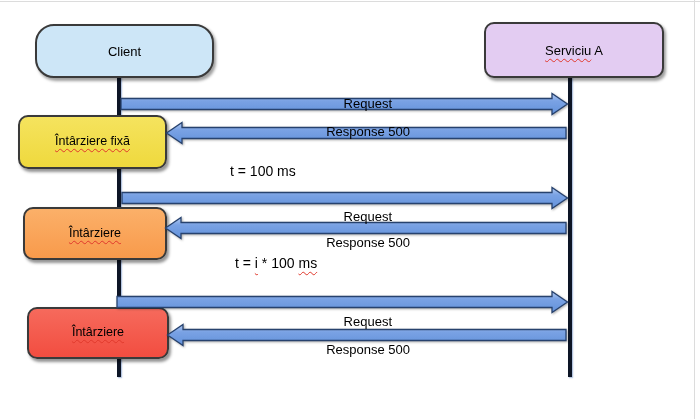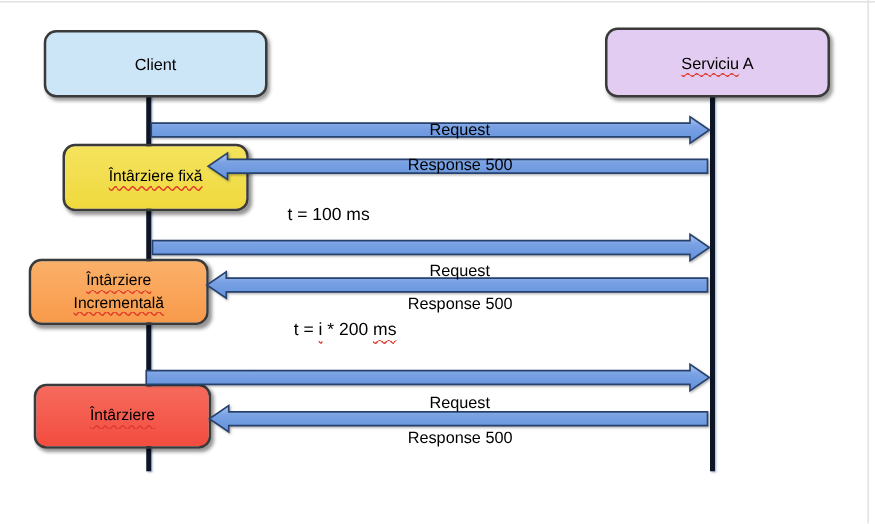--- a/index.html
+++ b/index.html
@@ -8,21 +8,21 @@
     font-family:"Liberation Sans", sans-serif;color:#000;
   }
   .edge-top{position:absolute;left:0;top:1px;width:700px;height:1px;background:#dcdcdc;}
   .edge-right{position:absolute;left:694px;top:0;width:1px;height:419px;background:#dcdcdc;}
 
   .actor-box{
     position:absolute;display:flex;align-items:center;justify-content:center;
     border:2px solid #3a3a3a;border-radius:10px;font-size:13px;
     box-shadow:2px 2.5px 3px rgba(0,0,0,0.38);
   }
-  .client-box{left:35px;top:24px;width:175px;height:50px;background:#cde6f7;}
+  .client-box{left:35px;top:24px;width:175px;height:50px;background:#cde6f7;border-radius:19px;}
   .service-box{left:484px;top:22px;width:176px;height:52px;background:#e3ccf2;}
 
   .lifeline{
     position:absolute;width:4px;background:#0d1526;
     box-shadow:1px 1px 1.5px rgba(90,125,185,0.55);
   }
   .lifeline.client{left:117px;top:74px;height:303px;}
   .lifeline.service{left:568px;top:74px;height:303px;}
 
   .arrow{position:absolute;overflow:visible;filter:drop-shadow(1.5px 1.5px 1px rgba(0,0,0,0.32));}
@@ -32,21 +32,21 @@
   }
   .timing{
     position:absolute;text-align:left;font-size:14px;line-height:17px;height:17px;
   }
 
   .strategy-box{
     position:absolute;display:flex;flex-direction:column;align-items:center;justify-content:center;
     border:2px solid #3a3a3a;border-radius:10px;font-size:12.5px;line-height:1.4;text-align:center;
     box-shadow:2px 2.5px 3px rgba(0,0,0,0.42);
   }
-  .fixed-box{left:18px;top:115px;width:145px;height:50px;background:linear-gradient(#f5e35e,#efd93d);margin-left:32px;}
+  .fixed-box{left:18px;top:115px;width:145px;height:50px;background:linear-gradient(#f5e35e,#efd93d);}
   .incremental-box{left:23px;top:207px;width:140px;height:49px;background:linear-gradient(#fbb069,#f89a4b);}
   .exponential-box{left:27px;top:307px;width:138px;height:48px;background:linear-gradient(#f66a5c,#f24d40);}
 
   .sq{
     text-decoration-line:underline;
     text-decoration-style:wavy;
     text-decoration-color:#e0382b;
     text-decoration-thickness:1px;
     text-underline-offset:3px;
   }
@@ -70,21 +70,20 @@
   </svg>
 
   <div class="lifeline client"></div>
   <div class="lifeline service"></div>
 
   <div class="strategy-box fixed-box">
     <div class="sq">Întârziere fixă</div>
   </div>
   <div class="strategy-box incremental-box">
     <div class="sq">Întârziere</div>
-    <div class="sq">Incrementală</div>
   </div>
   <div class="strategy-box exponential-box">
     <div class="sq">Întârziere</div>
   </div>
 
   <svg class="arrow" style="left:121px;top:93px" width="447" height="22">
     <polygon points="0,5.5 431,5.5 431,0.5 446.5,11 431,21.5 431,16.5 0,16.5" fill="url(#ag)" stroke="#27426e" stroke-width="1.3"></polygon>
   </svg>
   <svg class="arrow" style="left:166px;top:122px" width="400" height="22">
     <polygon points="400,5.5 16,5.5 16,0.5 0.5,11 16,21.5 16,16.5 400,16.5" fill="url(#ag)" stroke="#27426e" stroke-width="1.3"></polygon>
@@ -118,17 +117,17 @@
 
   <div class="msg-label" style="left:232px;top:209px">Request</div>
   <div class="msg-label" style="left:250px;top:235px">Response 500</div>
 
   <div class="msg-label" style="left:232px;top:314px">Request</div>
   <div class="msg-label" style="left:250px;top:342px">Response 500</div>
 
   <div class="timing" style="left:230px;top:163px;width:180px">t = 100 ms</div>
 
   <div class="timing" style="left:235px;top:255px;width:180px">
-    <span>t = </span><span class="sq">i</span><span> * 200 </span><span class="sq">ms</span>
+    <span>t = </span><span class="sq">i</span><span> * 100 </span><span class="sq">ms</span>
   </div>
 
 
 </div>
 
 </body></html>

